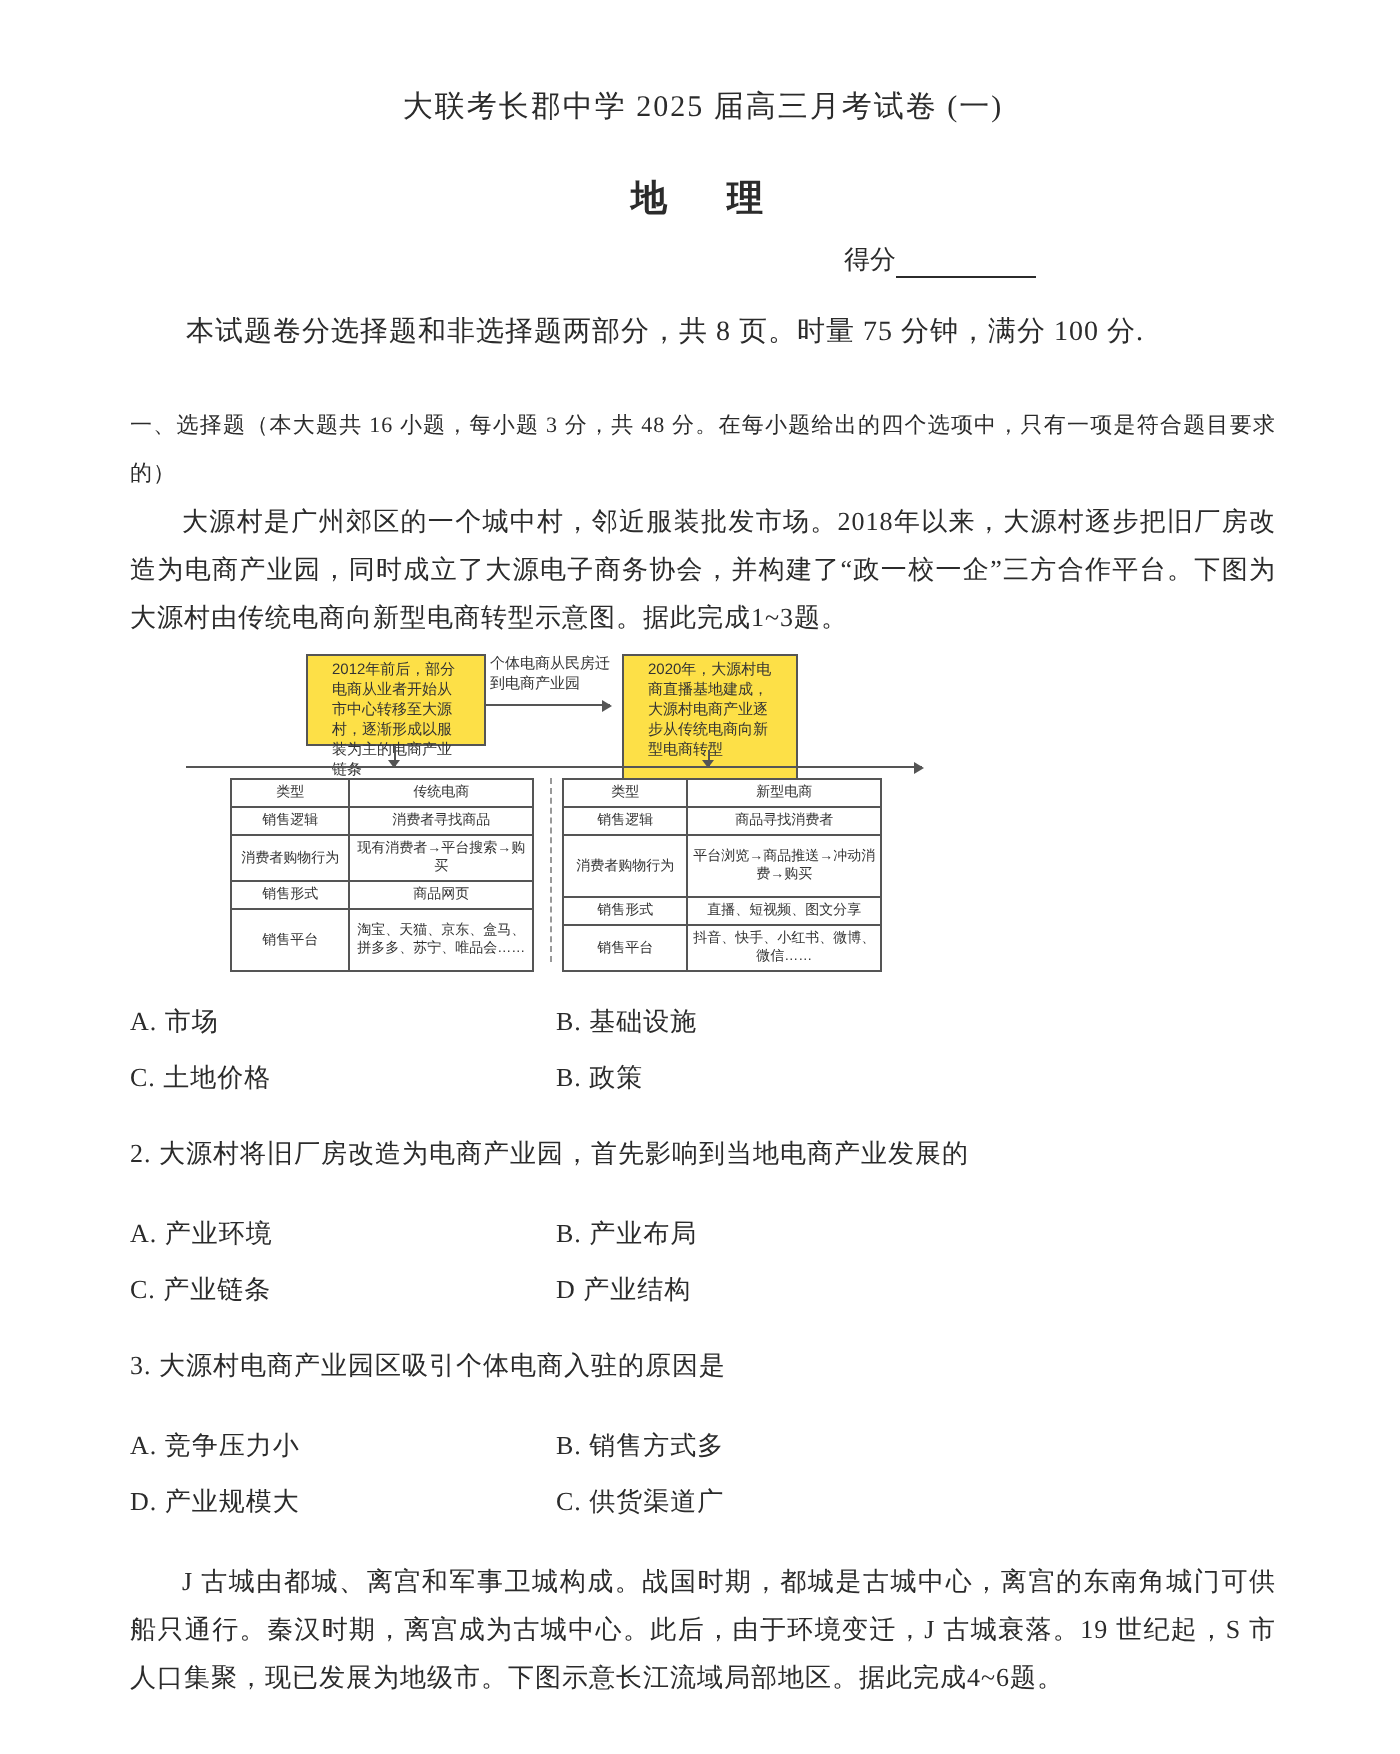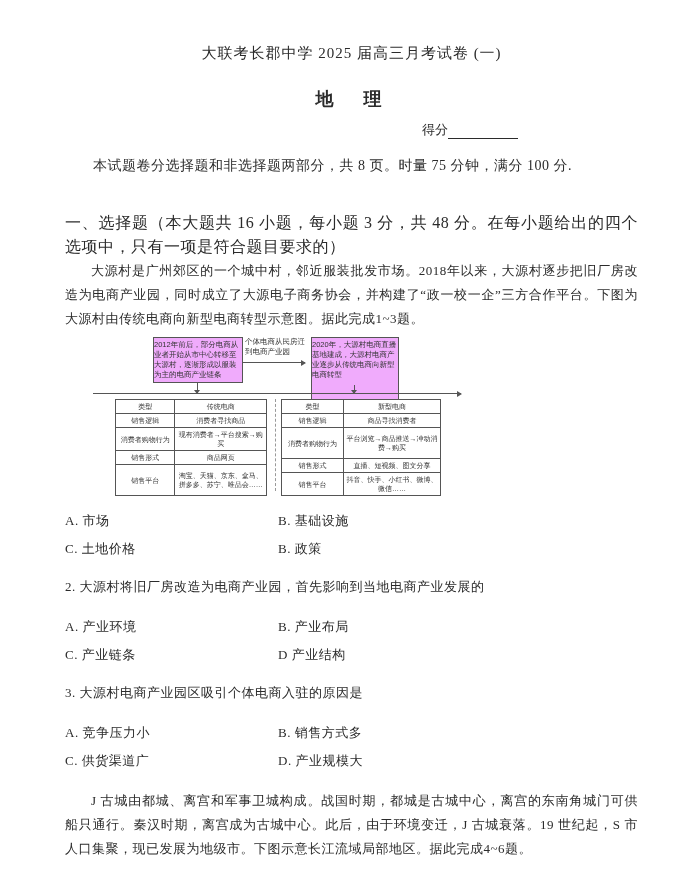--- a/index.html
+++ b/index.html
@@ -40,22 +40,22 @@
     height:13px;
     vertical-align:bottom;
   }
   .instructions{
     margin-top:18px;
     font-size:14px;
     letter-spacing:0.5px;
     text-indent:2em;
   }
   .section-heading{
-    margin-top:36px;
-    font-size:16px;
+    margin-top:26px;
+    font-size:11px;
     letter-spacing:0.5px;
     line-height:24px;
     text-align:justify;
     font-weight:500;
   }
   .passage{
     font-size:13px;
     letter-spacing:0.5px;
     line-height:24px;
     text-align:justify;
@@ -68,23 +68,23 @@
     height:156px;
     margin-top:6px;
     font-family:"Liberation Sans","DejaVu Sans",sans-serif;
   }
   .flow-box{
     position:absolute;
     border:1px solid #555;
     font-size:7.5px;
     line-height:10px;
     color:#333;
-    padding:2px 0;
+    padding:2px 12px;
     box-sizing:border-box;
-    background:#f0abfc;
+    background:#fde047;
   }
   .flow-box-left{left:88px;top:0;width:90px;height:46px;}
   .flow-box-right{left:246px;top:0;width:88px;height:63px;}
   .flow-arrow-label{
     position:absolute;
     left:180px;top:0;width:62px;
     font-size:7.5px;line-height:10px;color:#333;
     text-align:left;
   }
   .h-arrow{
@@ -268,20 +268,20 @@
       <span>C. 产业链条</span>
       <span>D 产业结构</span>
     </div>
   </div>
 
   <div class="question">
     <p class="q-stem">3. 大源村电商产业园区吸引个体电商入驻的原因是</p>
     <div class="q-options">
       <span>A. 竞争压力小</span>
       <span>B. 销售方式多</span>
+      <span>D. 产业规模大</span>
       <span>C. 供货渠道广</span>
-      <span>D. 产业规模大</span>
     </div>
   </div>
 
   <p class="passage second">J 古城由都城、离宫和军事卫城构成。战国时期，都城是古城中心，离宫的东南角城门可供船只通行。秦汉时期，离宫成为古城中心。此后，由于环境变迁，J 古城衰落。19 世纪起，S 市人口集聚，现已发展为地级市。下图示意长江流域局部地区。据此完成4~6题。</p>
 
 </div>
 
 </body></html>

